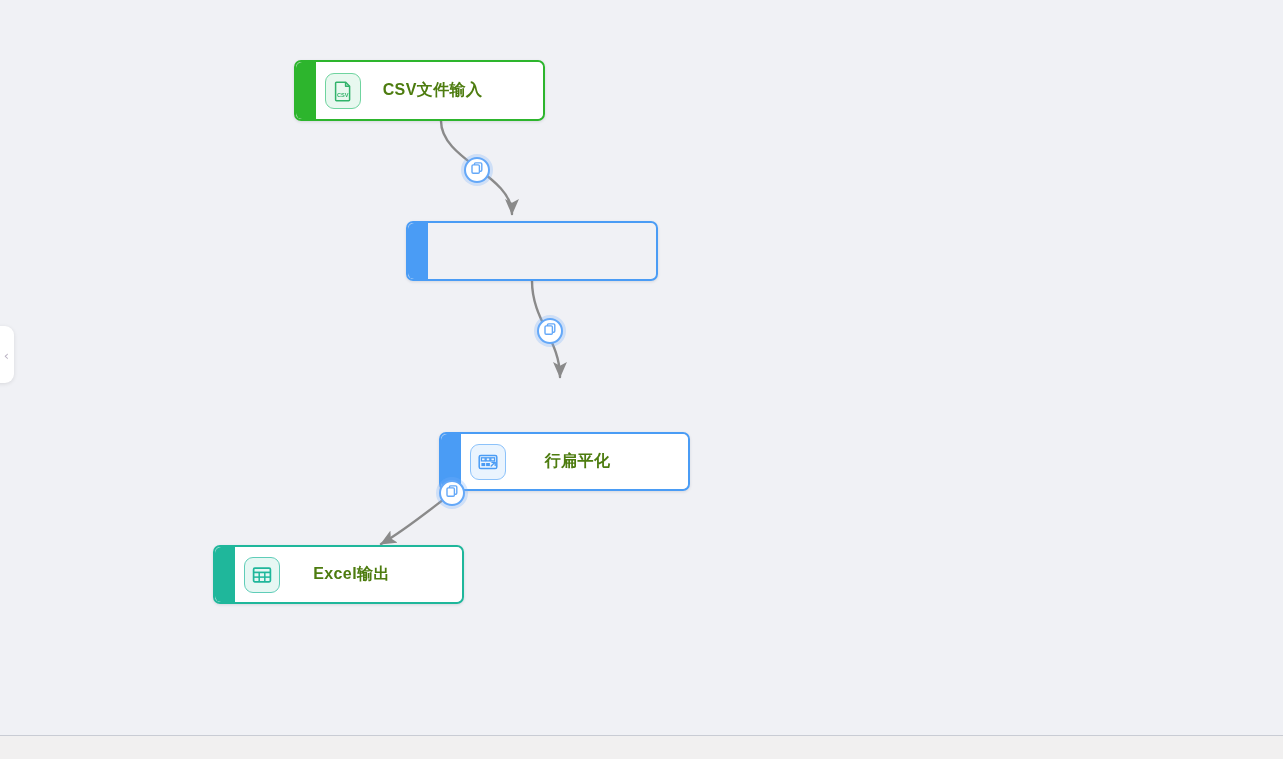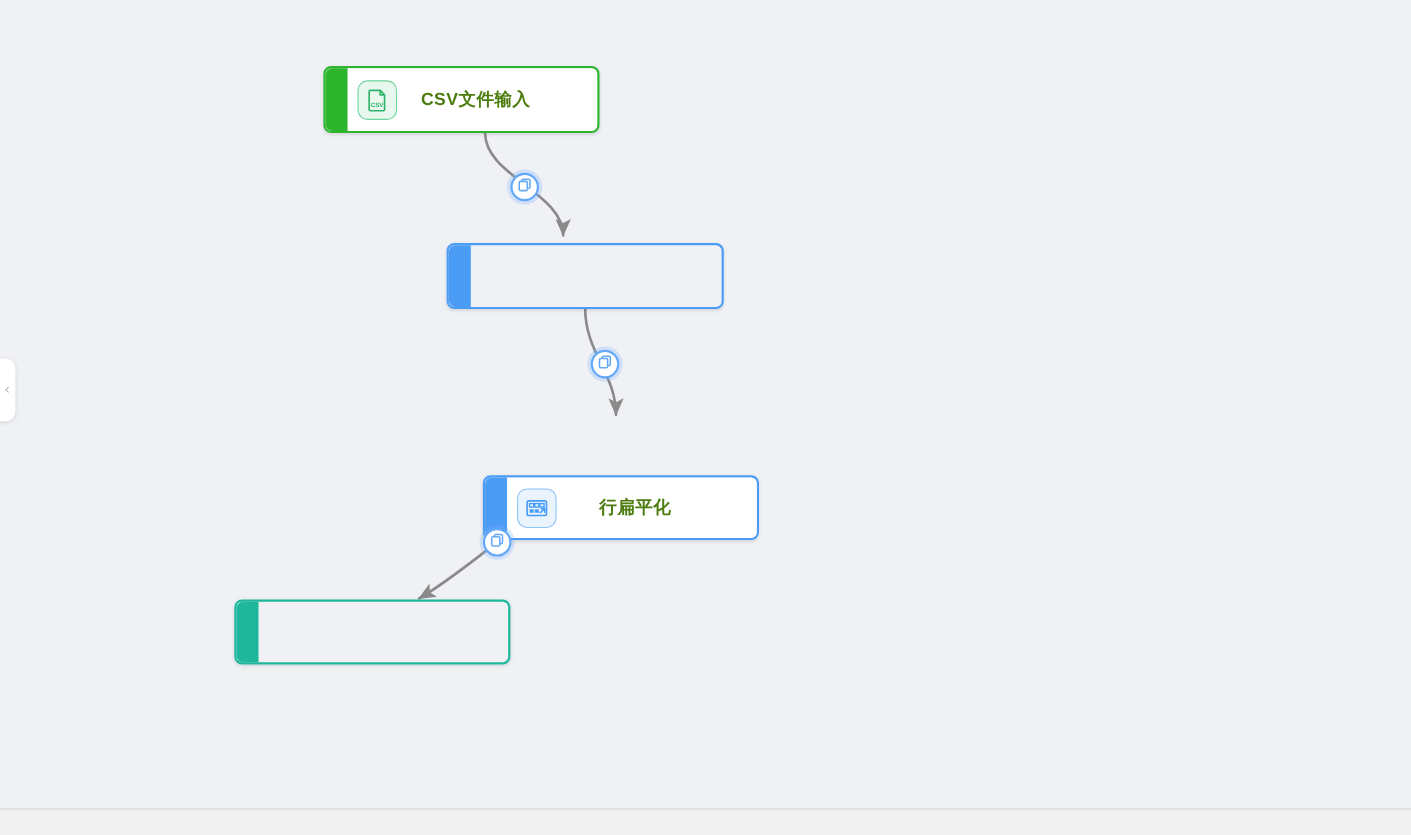--- a/index.html
+++ b/index.html
@@ -233,18 +233,30 @@
               </g>
               <path d="M14.2 15.0 L17.8 11.6" fill="none" stroke="#4a9cf5" stroke-width="1.4" stroke-linecap="round"></path>
               <path d="M15.0 11.4 h3.2 v3.2" fill="none" stroke="#4a9cf5" stroke-width="1.4" stroke-linecap="round" stroke-linejoin="round"></path>
             </svg>
           </div>
           <div class="label">行扁平化</div>
         </div>
       </div>
       <div class="node teal" style="left: 213px; top: 545px; width: 251px; height: 59px;">
         <div class="accent"></div>
+        <div class="body">
+          <div class="icon-box">
+            <svg width="22" height="22" viewBox="0 0 22 22">
+              <rect x="2.6" y="4.2" width="16.8" height="13.6" rx="1.2" fill="none" stroke="#1fb79b" stroke-width="1.7"></rect>
+              <line x1="2.6" y1="8.4" x2="19.4" y2="8.4" stroke="#1fb79b" stroke-width="1.7"></line>
+              <line x1="2.6" y1="13.1" x2="19.4" y2="13.1" stroke="#1fb79b" stroke-width="1.5"></line>
+              <line x1="8.2" y1="8.4" x2="8.2" y2="17.8" stroke="#1fb79b" stroke-width="1.5"></line>
+              <line x1="13.8" y1="8.4" x2="13.8" y2="17.8" stroke="#1fb79b" stroke-width="1.5"></line>
+            </svg>
+          </div>
+          <div class="label">Excel输出</div>
+        </div>
       </div>
     </div>
 
 </div>
 
 <div id="footer-strip"></div>
 
 </body></html>

